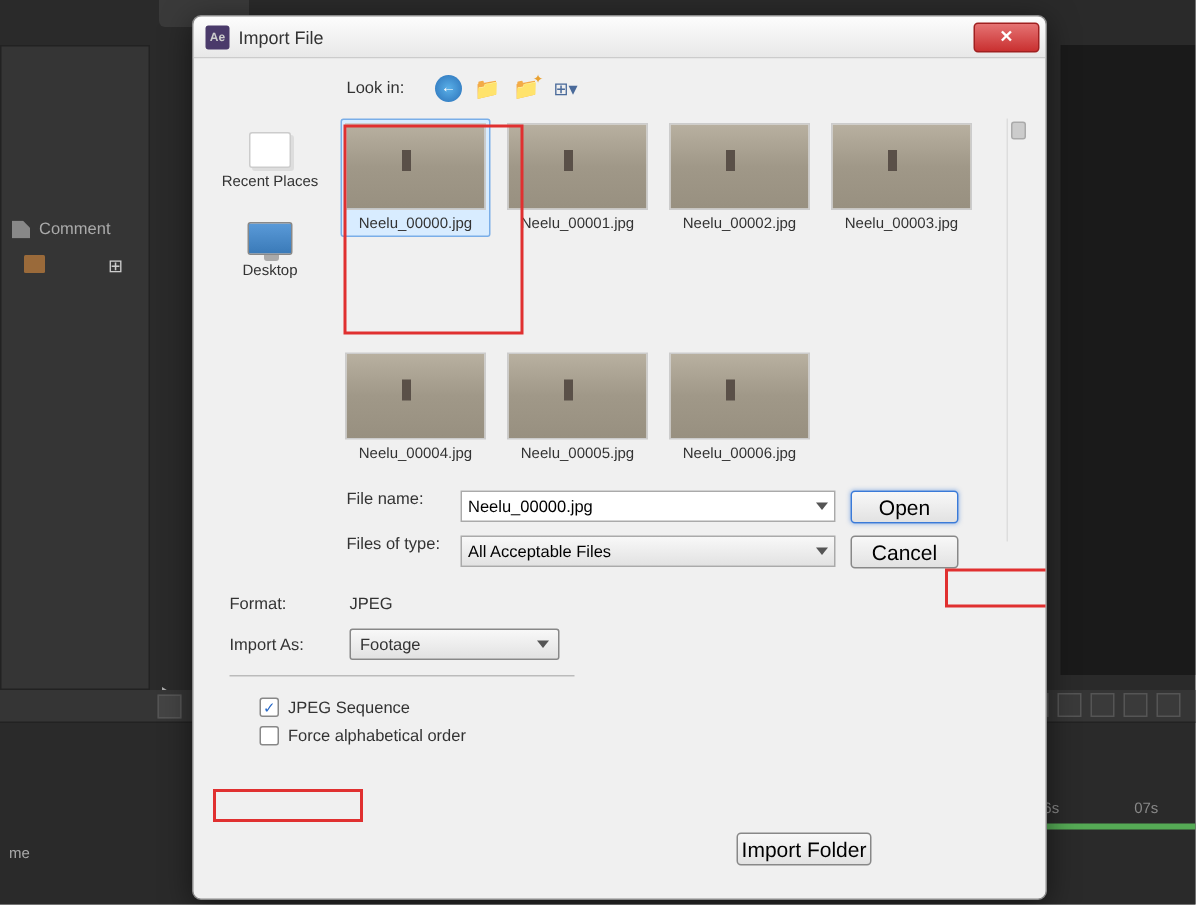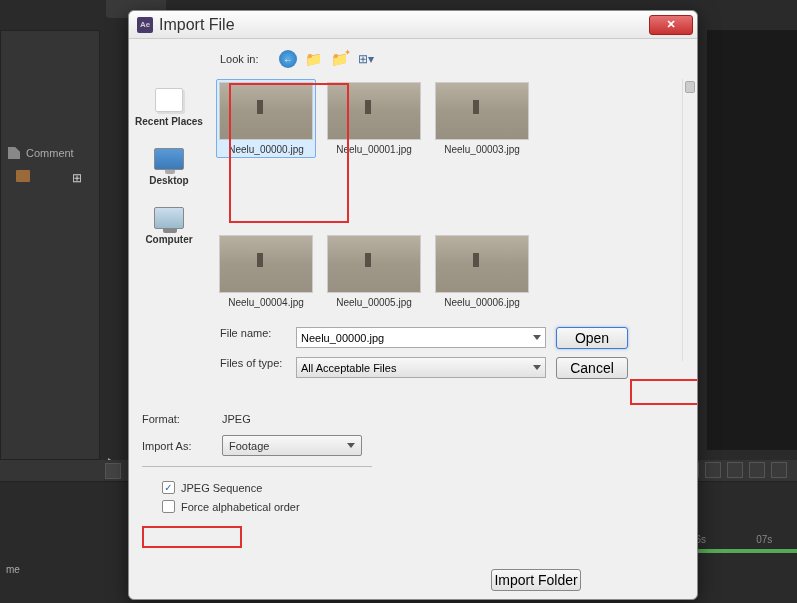--- a/index.html
+++ b/index.html
@@ -21,24 +21,24 @@
 .bg-right-tools .bg-tool { background: #3a3a3a; }
 .bg-timeline-marks { position: absolute; left: 690px; bottom: 58px; color: #888; font-size: 10px; display: flex; gap: 50px; }
 .bg-timeline-play { position: absolute; left: 0; bottom: 50px; width: 797px; height: 4px; background: linear-gradient(to right, #2a2a2a 0%, #2a2a2a 35%, #55aa55 35%, #55aa55 100%); }
 .bg-name-label { position: absolute; left: 6px; bottom: 28px; color: #aaa; font-size: 10px; }
 .bg-play-btn { position: absolute; left: 108px; bottom: 135px; width: 0; height: 0; border-left: 8px solid #aaa; border-top: 5px solid transparent; border-bottom: 5px solid transparent; }
 
 
 .dialog { position: absolute; left: 128px; top: 10px; width: 570px; height: 590px; background: #f0f0f0; border: 1px solid #8a8a8a; box-shadow: 0 4px 20px rgba(0,0,0,0.5); border-radius: 6px; overflow: hidden; }
 .titlebar { height: 28px; background: linear-gradient(to bottom, #fdfdfd, #e8e8e8); display: flex; align-items: center; padding: 0 4px 0 8px; border-bottom: 1px solid #ccc; border-radius: 6px 6px 0 0; }
 .title-icon { width: 16px; height: 16px; background: #4a3a6a; border-radius: 2px; display: flex; align-items: center; justify-content: center; color: #ccc; font-size: 8px; font-weight: bold; margin-right: 6px; }
-.title-text { font-size: 16px; color: #333; flex: 1; }
+.title-text { font-size: 12px; color: #333; flex: 1; }
 .close-btn { width: 44px; height: 20px; background: linear-gradient(to bottom, #e57373, #c93030); border: 1px solid #a02020; border-radius: 3px; color: #fff; display: flex; align-items: center; justify-content: center; font-weight: bold; font-size: 11px; cursor: pointer; }
 
-.dlg-body { padding: 10px 1px; }
+.dlg-body { padding: 10px 12px; }
 
 .lookin-row { display: flex; align-items: center; gap: 8px; margin-bottom: 10px; padding-left: 90px; }
 .lookin-label { font-size: 11px; color: #333; width: 40px; }
 .lookin-field { display: flex; align-items: center; gap: 6px; width: 220px; height: 22px; border: 1px solid #aaa; background: #fff; border-radius: 2px; padding: 0 4px; }
 .folder-icon { width: 16px; height: 13px; background: linear-gradient(to bottom, #ffe48a 0%, #f5c742 100%); border-radius: 1px; position: relative; }
 .folder-icon::before { content: ""; position: absolute; top: -3px; left: 0; width: 7px; height: 3px; background: #f5c742; border-radius: 1px 1px 0 0; }
 .lookin-text { font-size: 11px; flex: 1; }
 .dropdown-arrow { width: 0; height: 0; border-left: 4px solid transparent; border-right: 4px solid transparent; border-top: 5px solid #555; }
 
 .nav-icons { display: flex; gap: 6px; margin-left: 10px; }
@@ -55,21 +55,21 @@
 .place-item { width: 72px; height: 55px; display: flex; flex-direction: column; align-items: center; justify-content: center; gap: 2px; cursor: pointer; border: 1px solid transparent; border-radius: 2px; }
 .place-icon { width: 32px; height: 28px; display: flex; align-items: center; justify-content: center; }
 .recent-icon { width: 28px; height: 24px; background: #fff; border: 1px solid #ccc; border-radius: 2px; box-shadow: 2px 2px 0 #ddd; }
 .desktop-icon { width: 30px; height: 22px; background: linear-gradient(to bottom, #5a9ad8, #3a7ab8); border: 1px solid #888; border-radius: 2px; position: relative; }
 .desktop-icon::after { content: ""; position: absolute; bottom: -5px; left: 10px; width: 10px; height: 4px; background: #aaa; border-radius: 0 0 2px 2px; }
 .libraries-icon { width: 28px; height: 24px; background: linear-gradient(to bottom, #ffe48a, #f5c742); border-radius: 1px; position: relative; }
 .libraries-icon::before { content: ""; position: absolute; left: 3px; top: 4px; width: 4px; height: 16px; background: #5a8ac8; box-shadow: 6px 0 0 #d86a5a, 12px 0 0 #7ac87a; }
 .computer-icon { width: 30px; height: 22px; background: linear-gradient(to bottom, #cde, #9bc); border: 1px solid #888; border-radius: 2px; position: relative; }
 .computer-icon::after { content: ""; position: absolute; bottom: -5px; left: 8px; width: 14px; height: 4px; background: #888; border-radius: 0 0 2px 2px; }
 .network-icon { width: 28px; height: 28px; background: radial-gradient(circle at 40% 40%, #8cd88c, #3a9a3a); border-radius: 50%; position: relative; }
-.place-label { font-size: 10px; color: #333; text-align: center; font-weight: bold; }
+.place-label { font-size: 10px; color: #333; text-align: center; }
 
 .file-area { flex: 1; position: relative; }
 .file-scroll { position: absolute; right: -2px; top: 0; width: 16px; height: 282px; background: #f0f0f0; border-left: 1px solid #ddd; }
 .scroll-thumb { position: absolute; top: 2px; left: 2px; width: 10px; height: 12px; background: #ccc; border: 1px solid #aaa; border-radius: 2px; }
 
 .file-grid { display: flex; flex-wrap: wrap; gap: 10px 8px; width: 440px; }
 .file-item { width: 100px; display: flex; flex-direction: column; align-items: center; gap: 4px; cursor: pointer; padding: 3px; }
 .file-item.selected { background: #d8ecff; border: 1px solid #7aaee8; border-radius: 2px; padding: 2px; }
 .file-thumb { width: 94px; height: 58px; background: linear-gradient(to bottom, #b8b0a0 0%, #a09888 50%, #989080 100%); border: 1px solid #ccc; position: relative; }
 .file-thumb::after { content: ""; position: absolute; left: 40%; top: 30%; width: 6px; height: 14px; background: #5a5048; }
@@ -81,30 +81,30 @@
 .hl-jpeg { left: 13px; top: 515px; width: 100px; height: 22px; }
 
 .form-area { margin-top: 16px; margin-left: 90px; }
 .form-row { display: flex; align-items: flex-start; gap: 10px; margin-bottom: 8px; }
 .form-label { font-size: 11px; color: #333; width: 66px; }
 .form-select { width: 250px; height: 21px; border: 1px solid #aaa; background: #fff; font-size: 11px; padding: 0 4px; display: flex; align-items: center; justify-content: space-between; }
 .form-select.gray { background: linear-gradient(to bottom, #f8f8f8, #e2e2e2); }
 .btn { width: 72px; height: 22px; border: 1px solid #888; background: linear-gradient(to bottom, #f8f8f8, #e2e2e2); border-radius: 3px; font-size: 14px; display: flex; align-items: center; justify-content: center; cursor: pointer; }
 .btn.primary { border: 1px solid #3a7ad8; box-shadow: 0 0 3px rgba(58,122,216,0.5); }
 
-.lower-form { margin-top: 34px; margin-left: 12px; }
+.lower-form { margin-top: 18px; margin-left: 12px; }
 .lower-row { display: flex; align-items: center; gap: 20px; margin-bottom: 10px; font-size: 11px; color: #333; }
 .lower-label { width: 60px; }
 .lower-select { width: 140px; height: 21px; border: 1px solid #888; background: linear-gradient(to bottom, #f8f8f8, #e2e2e2); font-size: 11px; padding: 0 6px; display: flex; align-items: center; justify-content: space-between; border-radius: 2px; gap: 20px; }
 .divider { width: 230px; height: 1px; background: #bbb; margin: 8px 0 14px 0; }
 
 .checkbox-row { display: flex; align-items: center; gap: 6px; font-size: 11px; color: #333; margin-bottom: 6px; margin-left: 20px; }
 .chk { width: 13px; height: 13px; border: 1px solid #888; background: #fff; display: flex; align-items: center; justify-content: center; font-size: 10px; color: #2a6ac8; border-radius: 2px; }
 
-.import-folder-btn { position: absolute; left: 362px; bottom: 8px; }
+.import-folder-btn { position: absolute; left: 362px; bottom: 22px; }
 
 .bg-right-panel { position: absolute; right: 0; top: 30px; width: 90px; height: 420px; background: #1a1a1a; }
 </style>
 </head>
 <body>
 
 <div class="bg-top">
   <div class="bg-top-tab"></div>
 </div>
 <div class="bg-left-panel"></div>
@@ -166,37 +166,35 @@
               <div class="recent-icon"></div>
             </div>
           <div class="place-label">Recent Places</div>
         </div>
         <div class="place-item">
           <div class="place-icon">
               <div class="desktop-icon"></div>
             </div>
           <div class="place-label">Desktop</div>
         </div>
-        <div class="place-item">
-          <div class="place-icon">
-              <div class="computer-icon"></div>
-            </div>
-          <div class="place-label">Computer</div>
-        </div>
       </div>
 
       <div class="file-area">
         <div class="file-grid" id="file-grid">
             <div class="file-item selected">
               <div class="file-thumb"></div>
               <div class="file-name">Neelu_00000.jpg</div>
             </div>
             <div class="file-item">
               <div class="file-thumb"></div>
               <div class="file-name">Neelu_00001.jpg</div>
+            </div>
+            <div class="file-item">
+              <div class="file-thumb"></div>
+              <div class="file-name">Neelu_00002.jpg</div>
             </div>
             <div class="file-item">
               <div class="file-thumb"></div>
               <div class="file-name">Neelu_00003.jpg</div>
             </div>
             <div style="flex-basis: 100%; height: 54px;"></div>
             <div class="file-item">
               <div class="file-thumb"></div>
               <div class="file-name">Neelu_00004.jpg</div>
             </div>

